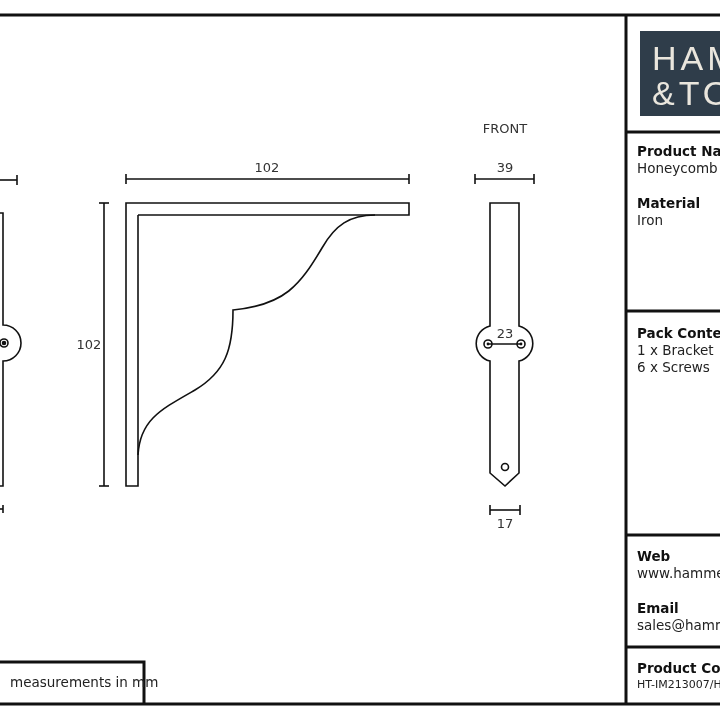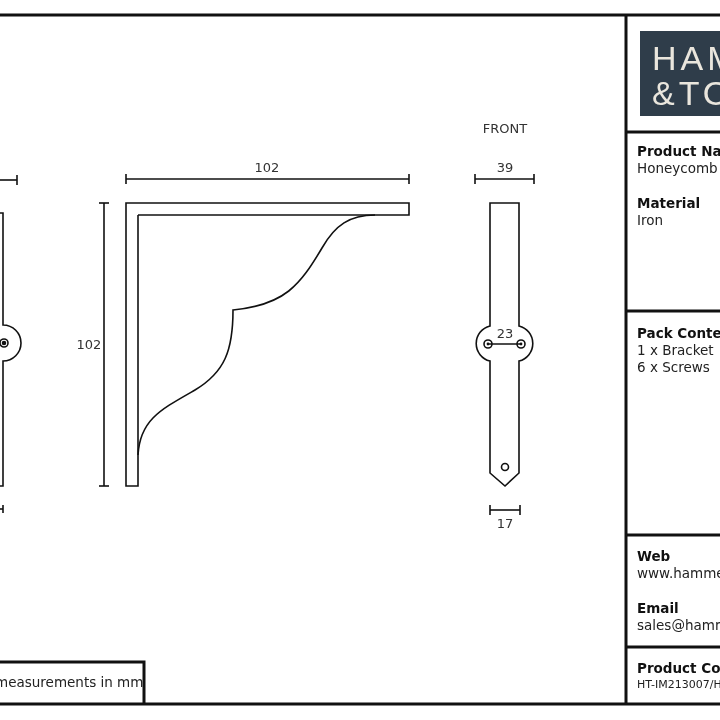--- a/index.html
+++ b/index.html
@@ -10,21 +10,21 @@
   .logo{position:absolute;left:14px;top:17px;width:120px;height:85px;background:#2f3d4a;}
   .logo-text{position:absolute;color:#eae6dd;font-family:"Liberation Sans",sans-serif;font-size:34px;letter-spacing:4px;line-height:1;white-space:nowrap;}
   .logo-l1{left:12px;top:10px;}
   .logo-l2{left:12px;top:45px;}
   .sec{position:absolute;left:11px;width:200px;}
   .lbl{font-weight:bold;font-size:13.5px;line-height:17px;white-space:nowrap;color:#111;}
   .val{font-size:13.5px;line-height:17px;white-space:nowrap;color:#222;}
   .gap{height:18px;}
   .code{font-size:11px;line-height:15px;white-space:nowrap;color:#222;}
   .dimtxt{font-family:"DejaVu Sans",sans-serif;font-size:13px;fill:#333;}
-  .note{position:absolute;left:1px;top:662px;width:140px;height:40px;}
+  .note{position:absolute;left:16px;top:662px;width:140px;height:40px;}
   .note-text{position:absolute;left:-6px;top:12px;font-size:13.5px;white-space:nowrap;color:#222;}
 </style>
 </head>
 <body>
 
 <div class="sheet">
 
   <svg class="drawing" width="720" height="720" viewBox="0 0 720 720">
 
     <g stroke="#111" fill="none">

